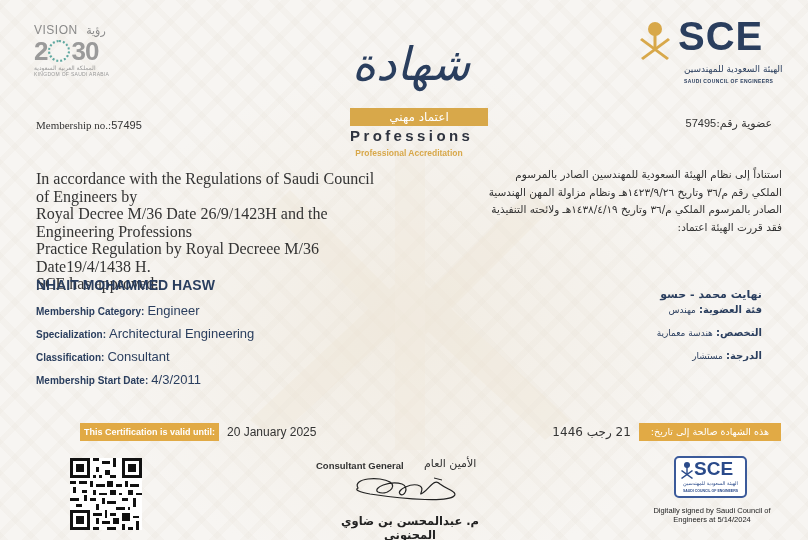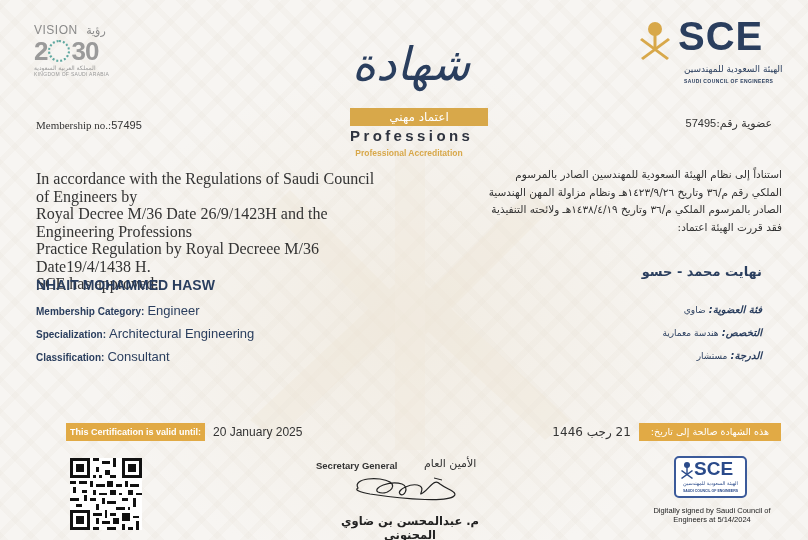--- a/index.html
+++ b/index.html
@@ -51,31 +51,31 @@
   .mem-en .v { font-family: "Liberation Sans", sans-serif; }
   .mem-ar { right: 36px; top: 117px; font-family: "DejaVu Sans", sans-serif; font-size: 11px; color: #333; direction: rtl; }
   .mem-ar .v { font-family: "Liberation Sans", sans-serif; }
 
   
   .para-en { left: 36px; top: 170px; width: 350px; font-family: "Liberation Serif", serif; font-size: 16px; line-height: 17.5px; color: #333; }
   .para-ar { right: 26px; top: 166px; width: 370px; font-family: "DejaVu Sans", sans-serif; font-size: 10.5px; line-height: 17.5px; color: #333; direction: rtl; text-align: right; }
 
   
   .name-en { left: 36px; top: 277px; font-size: 14px; font-weight: bold; color: #2a3e5e; }
-  .name-ar { right: 46px; top: 264px; font-family: "DejaVu Sans", sans-serif; font-size: 13px; font-weight: bold; color: #2a3e5e; direction: rtl; }
+  .name-ar { right: 46px; top: 288px; font-family: "DejaVu Sans", sans-serif; font-size: 11px; font-weight: bold; color: #2a3e5e; direction: rtl; }
   .det-en { left: 36px; font-size: 11px; color: #2a3e5e; }
   .det-en .lbl { font-size: 10px; font-weight: bold; }
   .det-en .val { font-size: 13px; }
   .det-ar { right: 46px; font-family: "DejaVu Sans", sans-serif; font-size: 10px; color: #2a3e5e; direction: rtl; }
-  .det-ar .lbl { font-weight: bold; font-style: italic; }
+  .det-ar .lbl { font-weight: bold; }
   .det-ar .val { font-size: 9px; }
   .det-ar .val.num { font-family: "Liberation Sans", sans-serif; font-size: 12px; }
 
   
-  .valid-en { left: 30px; top: 423px; height: 18px; display: flex; align-items: center; padding-left: 36px; }
+  .valid-en { left: 44px; top: 423px; height: 18px; display: flex; align-items: center; padding-left: 36px; }
   .valid-en .badge { background: #e1aa45; color: #fff; font-size: 9px; font-weight: bold; padding: 0 4px; height: 18px; line-height: 18px; }
   .valid-en .val { font-size: 12px; color: #333; margin-left: 8px; }
   .valid-ar { right: 27px; top: 423px; height: 18px; display: flex; align-items: center; direction: rtl; }
   .valid-ar .badge { background: #e1aa45; color: #fff; font-family: "DejaVu Sans", sans-serif; font-size: 9.5px; padding: 0 12px; height: 18px; line-height: 18px; }
   .valid-ar .val { font-size: 12px; color: #333; margin-right: 8px; font-family: "DejaVu Sans", sans-serif; }
 
   
   .qr { left: 70px; top: 458px; width: 72px; height: 72px; background: #fff; }
 
   
@@ -160,24 +160,28 @@
     <span class="val">Engineer</span>
   </div>
   <div class="abs det-en" style="top:326px;">
     <span class="lbl">Specialization:</span>
     <span class="val">Architectural Engineering</span>
   </div>
   <div class="abs det-en" style="top:349px;">
     <span class="lbl">Classification:</span>
     <span class="val">Consultant</span>
   </div>
+  <div class="abs det-en" style="top:372px;">
+    <span class="lbl">Membership Start Date:</span>
+    <span class="val">4/3/2011</span>
+  </div>
 
   <div class="abs det-ar" style="top:304px;">
     <span class="lbl">فئة العضوية:</span>
-    <span class="val">ضاوي</span>
+    <span class="val">مهندس</span>
   </div>
   <div class="abs det-ar" style="top:327px;">
     <span class="lbl">التخصص:</span>
     <span class="val">هندسة معمارية</span>
   </div>
   <div class="abs det-ar" style="top:350px;">
     <span class="lbl">الدرجة:</span>
     <span class="val">مستشار</span>
   </div>
 
@@ -246,21 +250,21 @@
         <rect x="11" y="22" width="3" height="1"></rect>
       <rect x="15" y="21" width="2" height="2"></rect>
         <rect x="23" y="22" width="1" height="3"></rect>
         <rect x="8" y="24" width="2" height="1"></rect>
       <rect x="13" y="24" width="3" height="1"></rect>
         <rect x="18" y="23" width="1" height="2"></rect>
         <rect x="20" y="24" width="2" height="1"></rect>
     </g>
   </svg>
 
-  <div class="abs sig-title-en">Secretary General</div>
+  <div class="abs sig-title-en">Consultant General</div>
   <div class="abs sig-title-ar">الأمين العام</div>
   <svg class="abs sig-scribble" viewBox="0 0 112 36">
     <path d="M8 18 C2 8, 30 6, 40 12 C48 17, 36 26, 28 22 C22 18, 40 10, 52 14 C60 17, 54 28, 50 24 C46 20, 62 12, 70 16 C76 19, 66 28, 74 22 C80 18, 84 8, 90 14 C98 20, 108 22, 104 26 C98 32, 60 30, 20 24 C10 22, 4 20, 8 18 Z" fill="none" stroke="#222" stroke-width="1.2"></path>
     <path d="M84 8 L92 10" stroke="#222" stroke-width="1"></path>
   </svg>
   <div class="abs sig-name">م. عبدالمحسن بن ضاوي المجنوني</div>
 
   <div class="abs stamp">
     <svg class="s-emblem" viewBox="0 0 14 18">
       <circle cx="7" cy="4" r="3" fill="#2a4a8a"></circle>

